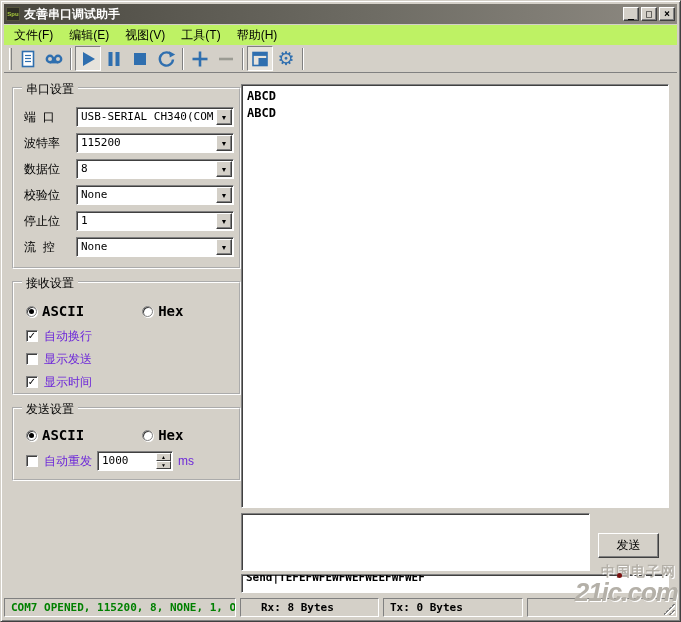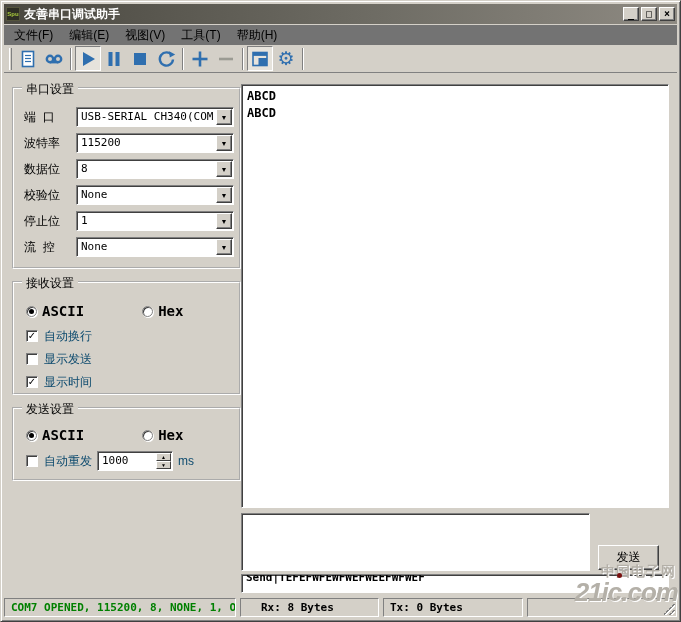--- a/index.html
+++ b/index.html
@@ -25,21 +25,21 @@
     border-top:1px solid #ffffff; border-left:1px solid #ffffff;
     border-right:1px solid #404040; border-bottom:1px solid #404040;
     box-shadow: inset -1px -1px 0 #808080;
     display:flex; align-items:center; justify-content:center;
     font-family:"DejaVu Sans Mono",monospace; font-size:10px; font-weight:bold; color:#000;
     line-height:1; }
   .win-btn .glyph-min { align-self:flex-end; margin-bottom:1px; }
 
   
   .menubar { position:absolute; left:3px; top:24px; right:3px; height:20px;
-    display:flex; align-items:center; padding-left:2px; background:#737373; }
+    display:flex; align-items:center; padding-left:2px; background:#bef264; }
   .menu-item { padding:2px 8px; color:#000; }
 
   
   .toolbar { position:absolute; left:3px; top:44px; right:3px; height:28px;
     background:#d4d0c8; border-bottom:1px solid #808080;
     box-shadow:0 1px 0 #ffffff; display:flex; align-items:center; padding-left:2px; }
   .tb-grip { width:3px; height:22px; margin:0 3px;
     border-left:1px solid #ffffff; border-right:1px solid #808080; }
   .tb-sep { width:2px; height:22px; margin:0 3px;
     border-left:1px solid #808080; border-right:1px solid #ffffff; }
@@ -89,21 +89,21 @@
   .radio-label { color:#000; font-family:"DejaVu Sans Mono",monospace; font-size:14px; font-weight:bold; }
   .radio-gap { width:58px; }
 
   .check-row { position:absolute; left:12px; display:flex; align-items:center; height:14px; }
   .checkbox { width:12px; height:12px; background:#ffffff;
     border-top:1px solid #808080; border-left:1px solid #808080;
     border-bottom:1px solid #ffffff; border-right:1px solid #ffffff;
     box-shadow: inset 1px 1px 0 #404040;
     margin-right:6px; flex:none; display:flex; align-items:center; justify-content:center;
     font-size:10px; font-weight:bold; color:#000; line-height:1; }
-  .check-label { color:#0c4a6e; }
+  .check-label { color:#6d28d9; }
 
   .spin-field { width:76px; height:20px; background:#ffffff; position:relative;
     border-top:1px solid #808080; border-left:1px solid #808080;
     border-bottom:1px solid #ffffff; border-right:1px solid #ffffff;
     box-shadow: inset 1px 1px 0 #404040; margin:0 5px; }
   .spin-value { position:absolute; left:4px; top:2px;
     font-family:"DejaVu Sans Mono",monospace; font-size:11px; color:#000; }
   .spin-btns { position:absolute; right:1px; top:1px; bottom:1px; width:15px;
     display:flex; flex-direction:column; }
   .spin-btn { flex:1; background:#d4d0c8;
@@ -122,21 +122,21 @@
     font-size:12px; font-weight:bold; color:#000; white-space:pre; line-height:17px; }
 
   .send-area { position:absolute; left:237px; top:440px; width:349px; height:58px;
     background:#ffffff;
     border-top:1px solid #808080; border-left:1px solid #808080;
     border-bottom:1px solid #ffffff; border-right:1px solid #ffffff;
     box-shadow: inset 1px 1px 0 #404040;
     font-family:"DejaVu Sans Mono",monospace; font-size:12px; color:#000;
     padding:2px 4px; resize:none; outline:none; }
 
-  .send-btn { position:absolute; left:594px; top:472px; width:61px; height:25px;
+  .send-btn { position:absolute; left:594px; top:460px; width:61px; height:25px;
     background:#d4d0c8;
     border-top:1px solid #ffffff; border-left:1px solid #ffffff;
     border-right:1px solid #404040; border-bottom:1px solid #404040;
     box-shadow: inset -1px -1px 0 #808080;
     display:flex; align-items:center; justify-content:center; color:#000; font-size:12px; }
 
   .history-field { position:absolute; left:237px; top:501px; width:428px; height:19px;
     background:#ffffff;
     border-top:1px solid #808080; border-left:1px solid #808080;
     border-bottom:1px solid #ffffff; border-right:1px solid #ffffff;

